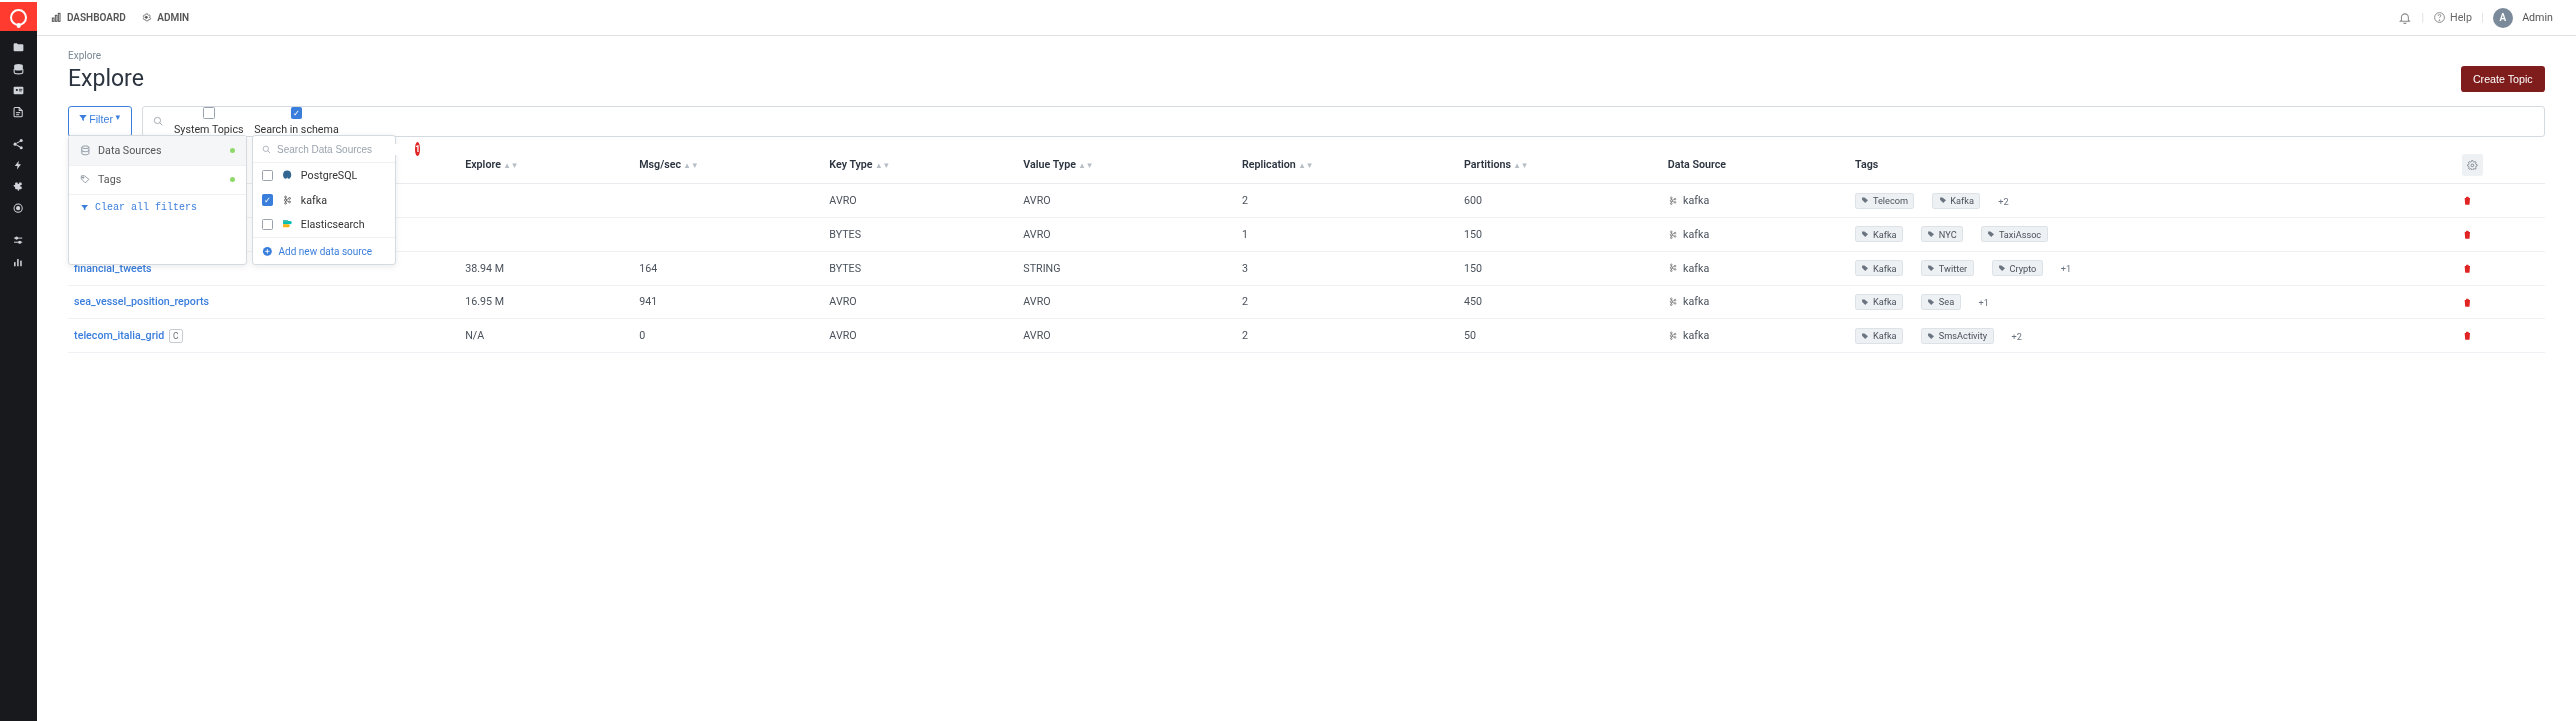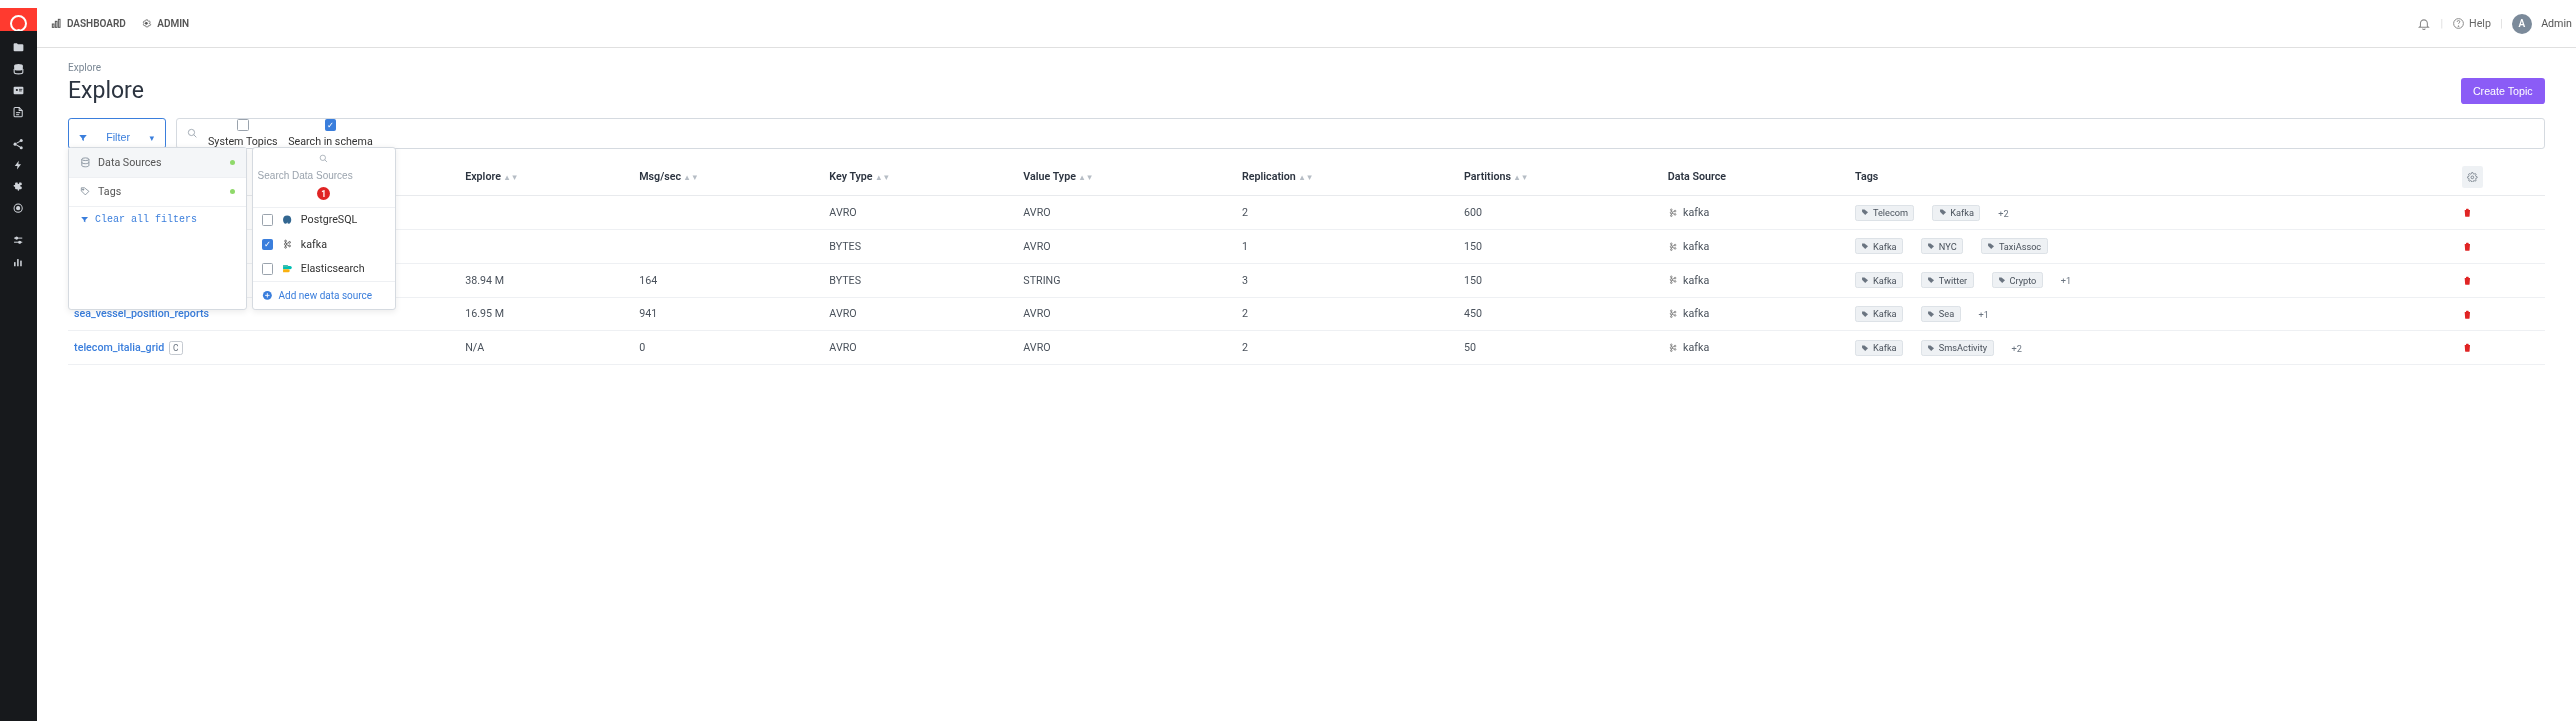--- a/index.html
+++ b/index.html
@@ -1,19 +1,19 @@
 <!DOCTYPE html>
 <html style="font-size:12.3px"><head>
 <meta charset="utf-8">
 <style>
   * { box-sizing: border-box; margin: 0; padding: 0; }
   body { font-family: -apple-system, BlinkMacSystemFont, "Segoe UI", Roboto, sans-serif; font-size: 10.7px; color: #333; background: #fff; }
   
   
-  .top-header { height: 48px; display: flex; align-items: center; padding: 0 4px 0 0; border-bottom: 0.8px solid #e0e0e0; }
+  .top-header { height: 36px; display: flex; align-items: center; padding: 0 23px 0 0; border-bottom: 0.8px solid #e0e0e0; }
   .logo-box { width: 37px; height: 31px; background: #ff3a2f; display: flex; align-items: center; justify-content: center; }
   .logo-circle { width: 17px; height: 17px; border: 2.3px solid #fff; border-radius: 50%; position: relative; }
   .logo-circle::after { content:''; position:absolute; width:4.6px; height:4.6px; background:#fff; border-radius:50%; bottom:-3.8px; left:50%; transform:translateX(-50%); }
   .nav-items { display: flex; align-items: center; gap: 15.3px; margin-left: 13.8px; }
   .nav-item { display: flex; align-items: center; gap: 5.4px; color: #555; font-weight: 600; font-size: 10px; cursor: pointer; }
   .header-right { margin-left: auto; display: flex; align-items: center; gap: 9.2px; color: #888; }
   .header-sep { color: #ddd; }
   .help-link { display:flex; align-items:center; gap:3.8px; cursor:pointer; color:#666; }
   .avatar { width: 20px; height: 20px; border-radius: 50%; background: #7b8a9a; color: #fff; display: flex; align-items: center; justify-content: center; font-size: 10px; font-weight:600; }
   .admin-label { color:#555; }
@@ -22,44 +22,44 @@
   .left-sidebar { position: fixed; left: 0; top: 31px; bottom: 0; width: 37px; background: #17191c; display: flex; flex-direction: column; align-items: center; padding-top: 6.1px; }
   .sb-icon { width: 37px; height: 21.4px; display: flex; align-items: center; justify-content: center; color: #c5c9cf; cursor: pointer; }
   .sb-icon svg, .sb-icon span { color:#c9ced6; }
   .sb-group-gap { height: 10.7px; }
   
   
   .main { margin-left: 37px; padding: 13.8px 31px 31px 31px; }
   .breadcrumb { color: #7a8794; font-size: 10px; margin-bottom: 4.6px; }
   .title-row { display: flex; align-items: center; justify-content: space-between; margin-bottom: 13.8px; }
   .page-title { font-size: 23px; font-weight: 400; color: #2c3440; }
-  .btn-primary { background: #8b5cf6; color: #fff; border: none; border-radius: 3.1px; padding: 6.9px 12.3px; font-size: 10.7px; cursor: pointer; }
+  .btn-primary { background: #7f1d1d; color: #fff; border: none; border-radius: 3.1px; padding: 6.9px 12.3px; font-size: 10.7px; cursor: pointer; }
   
   
   .filter-row { display: flex; gap: 10.7px; align-items: stretch; margin-bottom: 9.2px; position: relative; }
-  .filter-btn { border: 0.8px solid #3a7edc; color: #3a7edc; background: #fff; border-radius: 3.1px; padding: 5.4px 9.2px; display: flex; align-items: flex-end; gap: 18px; cursor: pointer; font-size: 10.7px; }
+  .filter-btn { border: 0.8px solid #3a7edc; color: #3a7edc; background: #fff; border-radius: 3.1px; padding: 5.4px 9.2px; display: flex; align-items: flex-start; gap: 1px; cursor: pointer; font-size: 10.7px; }
   .search-bar { flex: 1; border: 0.8px solid #d5dae0; border-radius: 3.1px; display: flex; align-items: center; padding: 0 9.2px; gap: 10.7px; }
   .search-input { flex: 1; border: none; outline: none; font-size: 10.7px; color: #333; height: 26px; }
   .search-input::placeholder { color: #9aa3ad; }
   .chk-wrap { display: flex; align-items: center; gap: 4.6px; font-size: 10.7px; color: #333; white-space: nowrap; flex-direction: column; }
   .chk { width: 11.5px; height: 11.5px; border: 1.1px solid #9aa3ad; border-radius: 1.5px; display:inline-flex; align-items:center; justify-content:center; }
   .chk.checked { background: #3a7edc; border-color: #3a7edc; color: #fff; font-size: 8.4px; }
   
   .results-count { text-align: right; color: #6a7480; font-size: 10.7px; margin-bottom: 7.7px; }
   
   
   .filter-dropdown { position: absolute; top: 29px; left: 0; display: flex; z-index: 10; }
   .fd-left { width: 179px; background: #fff; border: 0.8px solid #d5dae0; border-radius: 3.1px; box-shadow: 0 1.5px 6.1px rgba(0,0,0,0.08); }
   .fd-item { display:flex; align-items:center; padding: 7.7px 10.7px; gap: 7.7px; cursor:pointer; border-bottom:0.8px solid #eef0f3; color:#555; }
   .fd-item.active { background: #f4f6f8; }
   .fd-dot { width: 5.4px; height: 5.4px; border-radius: 50%; background: #8fd96a; margin-left: auto; }
   .fd-clear { padding: 6.9px 10.7px; color: #3a7edc; display:flex; align-items:center; gap:6.1px; cursor:pointer; font-size:10px;font-family:Liberation Mono, monospace; }
   
   .fd-right { width: 144px; background: #fff; border: 0.8px solid #d5dae0; border-radius: 3.1px; margin-left: 4.6px; box-shadow: 0 1.5px 6.1px rgba(0,0,0,0.08); }
-  .fd-search-row { display:flex; align-items:center; padding: 6.1px 9.2px; border-bottom: 0.8px solid #eef0f3; gap:6.1px;flex-direction:column; }
+  .fd-search-row { display:flex; align-items:center; padding: 6.1px 9.2px; border-bottom: 0.8px solid #eef0f3; gap:6.1px; }
   .fd-search { border:none; outline:none; flex:1; font-size:10px; color:#555; }
   .fd-search::placeholder { color:#9aa3ad; }
   .fd-badge { background: #e02424; color:#fff; width:13.8px; height:13.8px; border-radius:50%; display:flex; align-items:center; justify-content:center; font-size:8.4px; font-weight:700; }
   .fd-opt { display:flex; align-items:center; padding: 5.4px 9.2px; gap: 6.9px; cursor:pointer; }
   .fd-opt-icon { width:13.8px; height:13.8px; display:flex; align-items:center; justify-content:center; }
   .fd-add { padding: 7.7px 9.2px; border-top:0.8px solid #eef0f3; display:flex; align-items:center; gap:6.1px; color:#3a7edc; cursor:pointer; font-size:10px; }
   
   
   .tbl { width: 100%; border-collapse: collapse; }
   .tbl th { text-align: left; font-weight: 600; font-size: 10.7px; color: #2c3440; padding: 7.7px 6.1px; border-bottom: 0.8px solid #e8eaed; }

